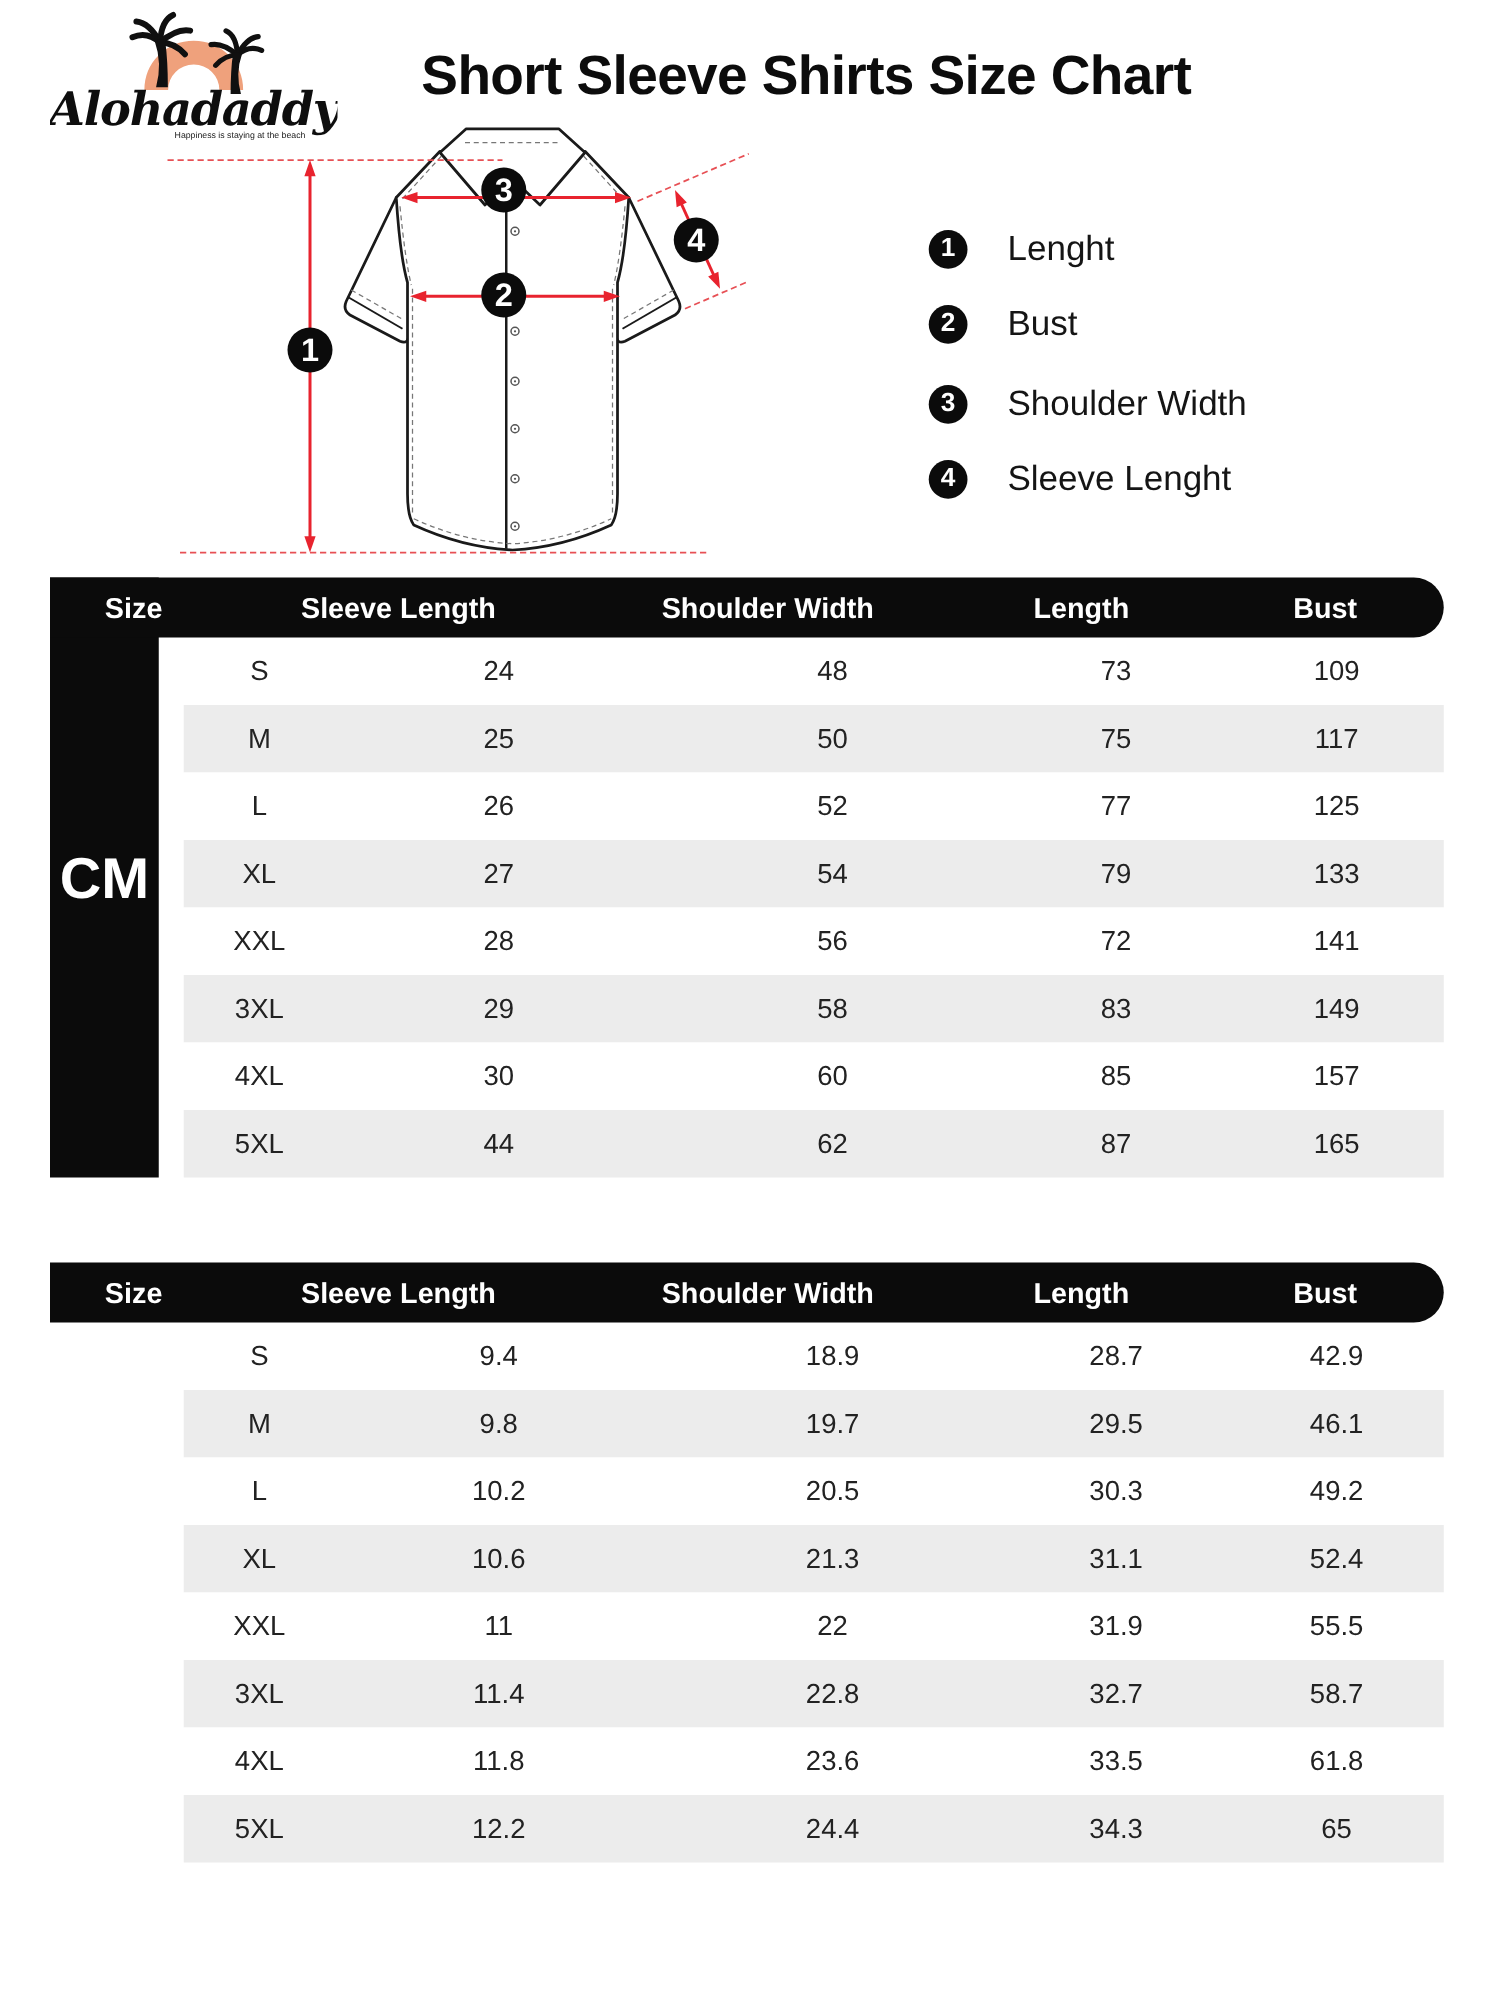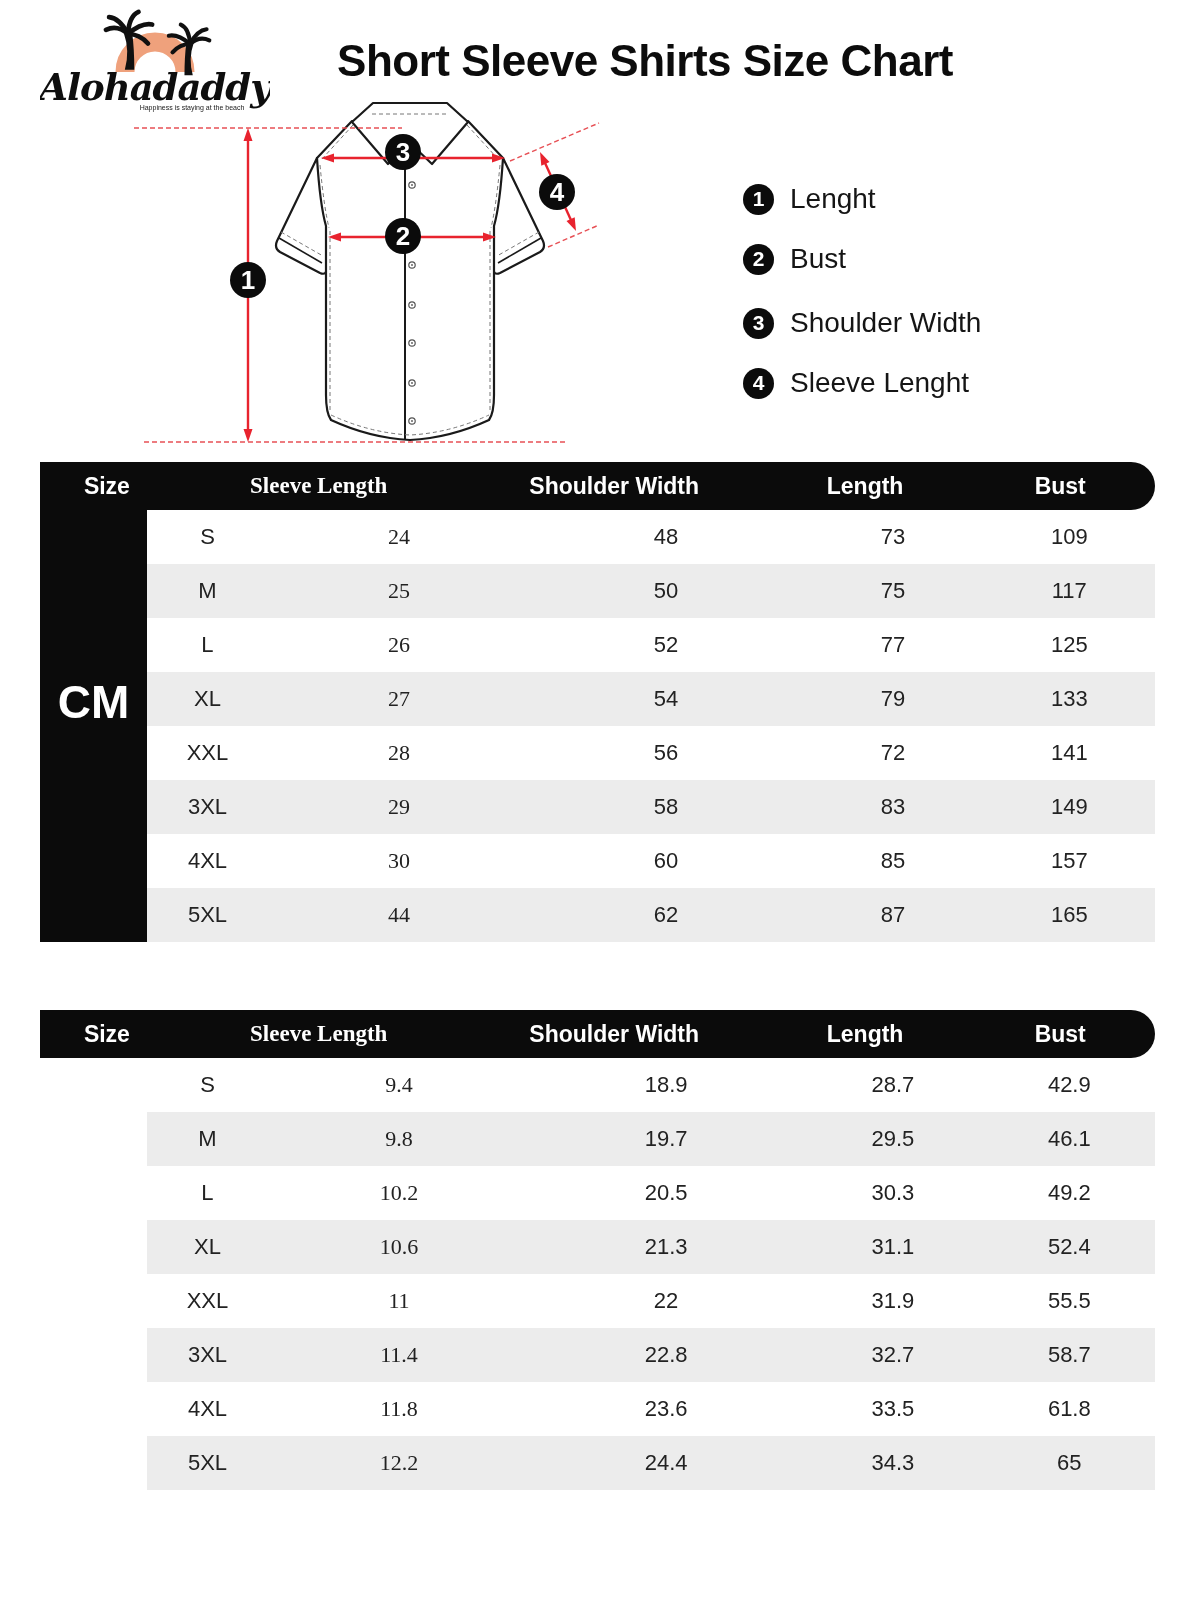--- a/index.html
+++ b/index.html
@@ -18,38 +18,38 @@
   
   .legend { position:absolute; left:743px; top:183px; width:330px; height:230px; }
   .legend-item { position:absolute; left:0; display:flex; align-items:center; gap:16px; height:32px; }
   .legend-item:nth-child(1){ top:0; }
   .legend-item:nth-child(2){ top:60px; }
   .legend-item:nth-child(3){ top:124px; }
   .legend-item:nth-child(4){ top:184px; }
   .legend-num { width:31px; height:31px; border-radius:50%; background:#0b0b0b; color:#fff;
                 display:flex; align-items:center; justify-content:center;
                 font-size:21px; font-weight:bold; flex:0 0 31px; }
-  .legend-label { font-size:28px; color:#151515; white-space:nowrap; }
+  .legend-label { font-size:28px; color:#151515; white-space:nowrap;margin-left:16px; }
 
   
   .size-table { position:absolute; left:40px; width:1115px; }
   .t-cm   { top:462px;  height:480px; }
   .t-inch { top:1010px; height:480px; }
-  .side-label { position:absolute; left:0; top:0; bottom:0; width:107px; background:#0b0b0b;
+  .side-label { position:absolute; left:0; top:0; bottom:0; width:87px; background:#0b0b0b;
                 color:#fff; font-weight:bold; display:flex; align-items:center; justify-content:center; }
   .t-cm  .side-label { font-size:46px; }
   .t-inch .side-label { font-size:37px; letter-spacing:-2px; }
   .thead { position:relative; height:48px; background:#0b0b0b; border-radius:0 24px 24px 0;
            display:flex; align-items:center; }
   .hcell { color:#fff; font-weight:bold; font-size:23px; text-align:center; }
   .tbody { margin-left:107px; }
   .trow  { display:flex; align-items:center; height:54px; background:#fff; }
   .trow.alt { background:#ececec; }
   .tcell { font-size:22px; color:#222; text-align:center; }
-  .c0{ width:12%; } .c1{ width:26%;font-family:Liberation Serif, serif; } .c2{ width:27%; } .c3{ width:18%; } .c4{ width:17%; }
+  .c0{ width:12%; } .c1{ width:26%; } .c2{ width:27%; } .c3{ width:18%; } .c4{ width:17%; }
 
   
   .notes { position:absolute; top:1543px; left:0; right:0; text-align:center;
            font-size:21.5px; color:#161616; letter-spacing:-0.3px; }
 </style>
 </head>
 <body>
 
 <div class="page">
 

